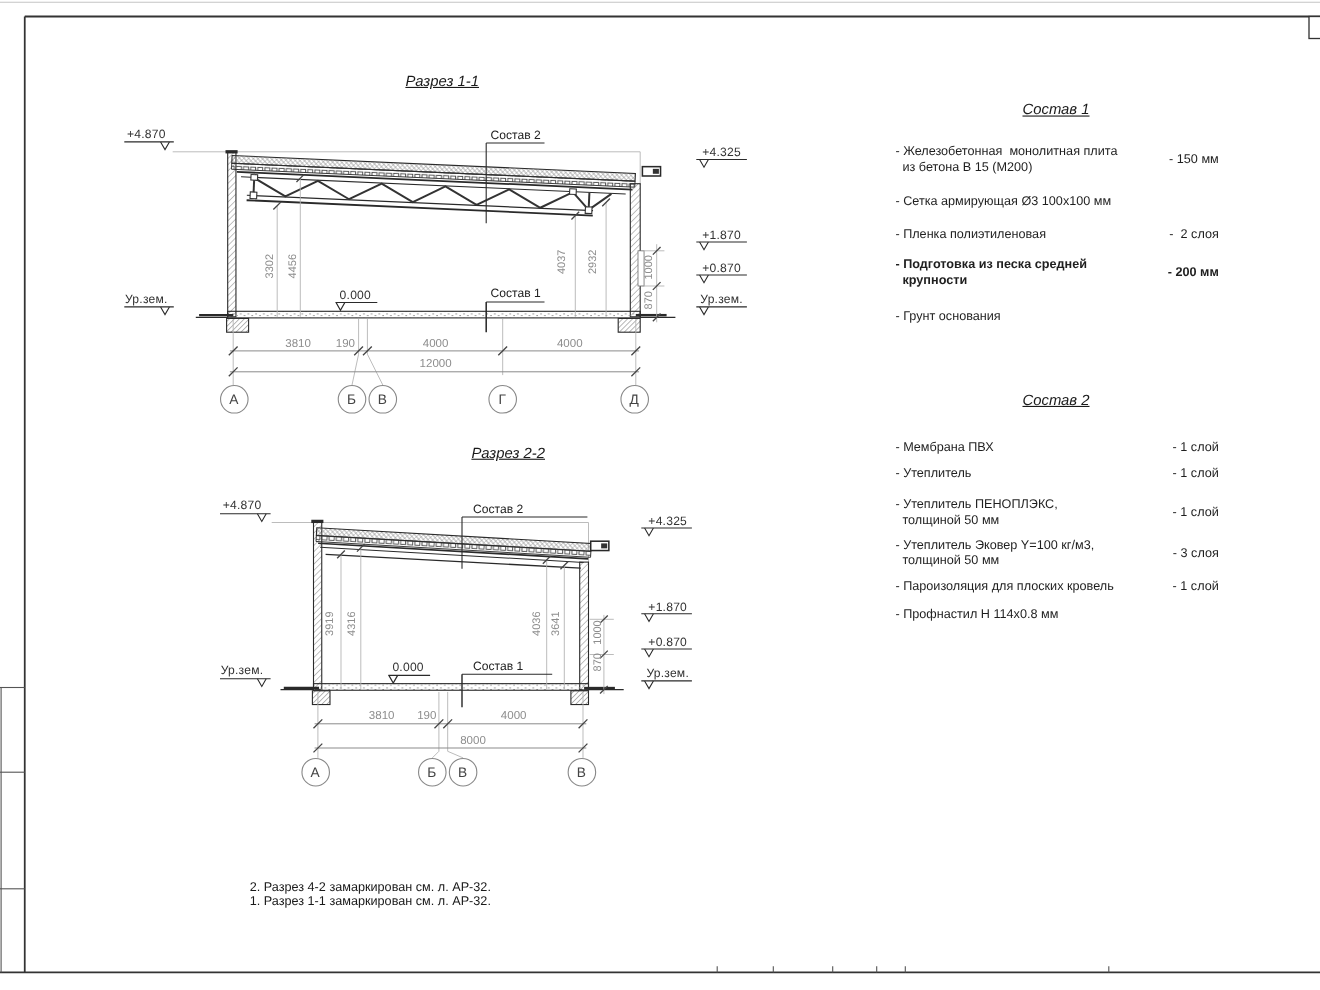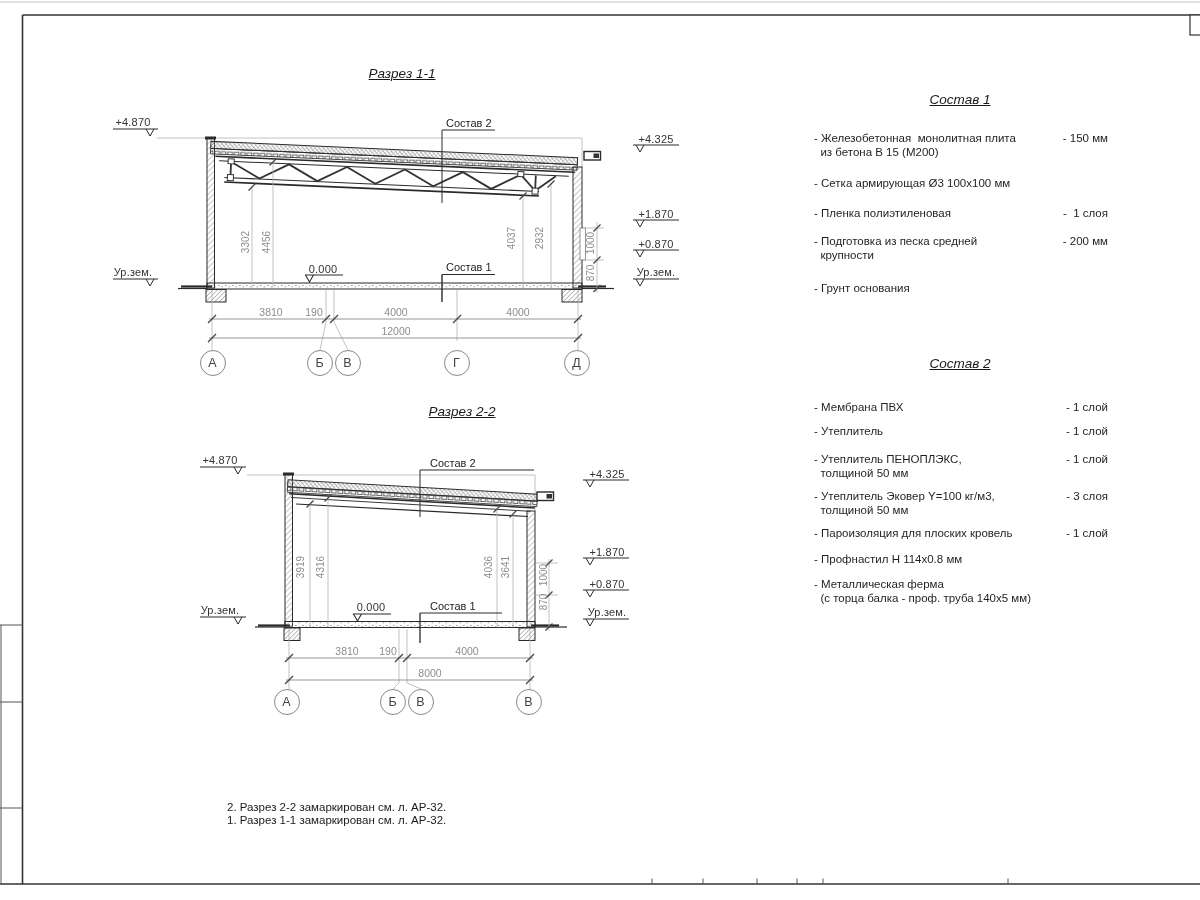--- a/index.html
+++ b/index.html
@@ -13,21 +13,21 @@
   .hd{position:absolute;width:60px;text-align:center;font-size:10.5px;color:#8d8d8d;}
   .vd{position:absolute;width:44px;height:12px;line-height:12px;text-align:center;
       transform:rotate(-90deg);font-size:10px;color:#8d8d8d;}
   .bubble{position:absolute;width:26px;height:26px;border:1px solid #888;border-radius:50%;
           background:#fff;display:flex;align-items:center;justify-content:center;
           font-size:12.5px;color:#444;box-sizing:border-box;}
   .spec{position:absolute;width:296px;}
   .spec-h{position:absolute;left:0;top:4px;width:100%;text-align:center;font-style:italic;
           font-size:13.5px;text-decoration:underline;color:#1a1a1a;}
   .srow{position:absolute;left:2px;right:0;display:flex;justify-content:space-between;
-        align-items:flex-start;white-space:pre;font-size:11.5px;line-height:1.25;color:#1f1f1f;}
+        align-items:center;white-space:pre;font-size:11.5px;line-height:1.25;color:#1f1f1f;}
   .srow .val{margin-left:8px;white-space:pre;}
   .note{position:absolute;font-size:11.5px;color:#1a1a1a;}
 </style>
 </head>
 <body>
 
 <div class="page">
 
 <svg class="lw" width="1200" height="900" viewBox="0 0 1200 900">
   <defs>
@@ -329,36 +329,34 @@
     </div>
 <div class="bubble" style="left:515.5px;top:688.5px;">
       <span>В</span>
     </div>
 
 <div class="spec" style="left:812px;top:88px;height:220px;">
   <div class="spec-h">Состав 1</div>
   <div class="srow" style="top:43px;"><span>- Железобетонная  монолитная плита
   из бетона В 15 (М200)</span><span class="val">- 150 мм</span></div>
   <div class="srow" style="top:88px;"><span>- Сетка армирующая Ø3 100х100 мм</span><span class="val"></span></div>
-  <div class="srow" style="top:118px;gap:20px;"><span>- Пленка полиэтиленовая</span><span class="val">-  1 слоя</span></div>
-  <div class="srow" style="top:146px;"><span>- Подготовка из песка средней
+  <div class="srow" style="top:118px;gap:20px;"><span>- Пленка полиэтиленовая</span><span class="val">-  2 слоя</span></div>
+  <div class="srow" style="top:146px;font-weight:bold;"><span>- Подготовка из песка средней
   крупности</span><span class="val">- 200 мм</span></div>
   <div class="srow" style="top:193px;"><span>- Грунт основания</span><span class="val"></span></div>
 </div>
 
 <div class="spec" style="left:812px;top:352px;height:260px;">
   <div class="spec-h">Состав 2</div>
   <div class="srow" style="top:48px;"><span>- Мембрана ПВХ</span><span class="val">- 1 слой</span></div>
   <div class="srow" style="top:72px;"><span>- Утеплитель</span><span class="val">- 1 слой</span></div>
   <div class="srow" style="top:100px;"><span>- Утеплитель ПЕНОПЛЭКС,
   толщиной 50 мм</span><span class="val">- 1 слой</span></div>
   <div class="srow" style="top:137px;"><span>- Утеплитель Эковер Y=100 кг/м3,
   толщиной 50 мм</span><span class="val">- 3 слоя</span></div>
   <div class="srow" style="top:174px;"><span>- Пароизоляция для плоских кровель</span><span class="val">- 1 слой</span></div>
   <div class="srow" style="top:200px;"><span>- Профнастил Н 114х0.8 мм</span><span class="val"></span></div>
-  <div class="srow" style="top:225px;"><span>- Металлическая ферма
-  (с торца балка - проф. труба 140х5 мм)</span><span class="val"></span></div>
 </div>
 
 <div class="note" style="left:227px;top:788px;margin-top:26px;">1. Разрез 1-1 замаркирован см. л. АР-32.</div>
-<div class="note" style="left:227px;top:801px;">2. Разрез 2-2 замаркирован см. л. АР-32.</div>
+<div class="note" style="left:227px;top:801px;">2. Разрез 4-2 замаркирован см. л. АР-32.</div>
 
 </div>
 
 </body></html>

